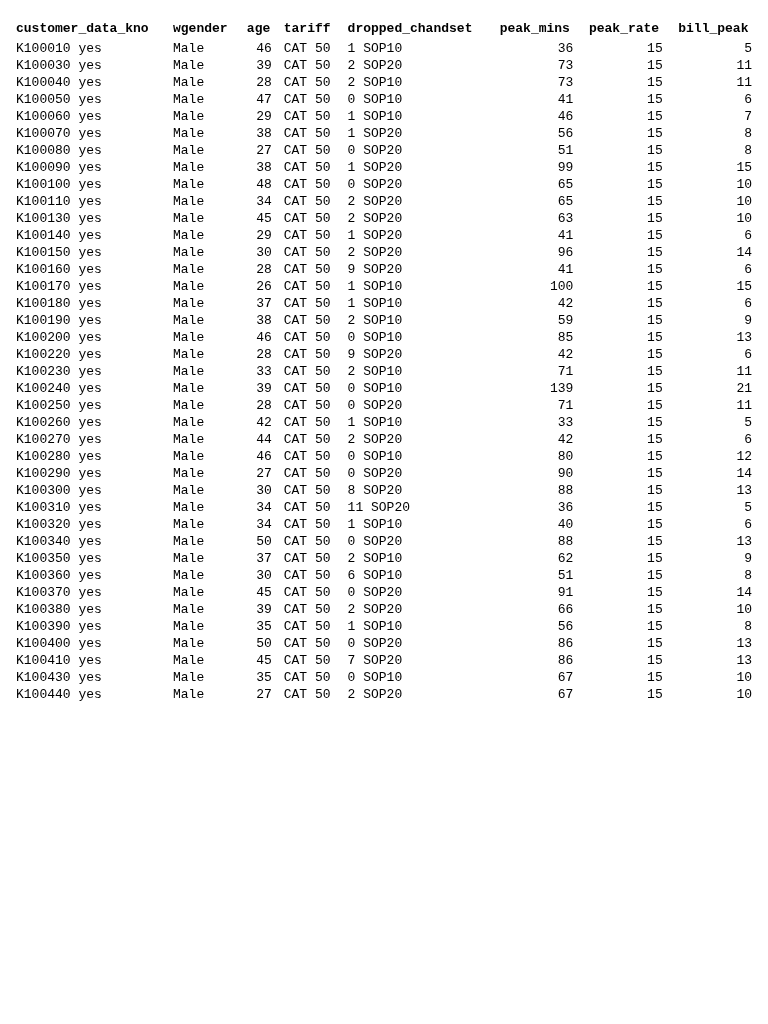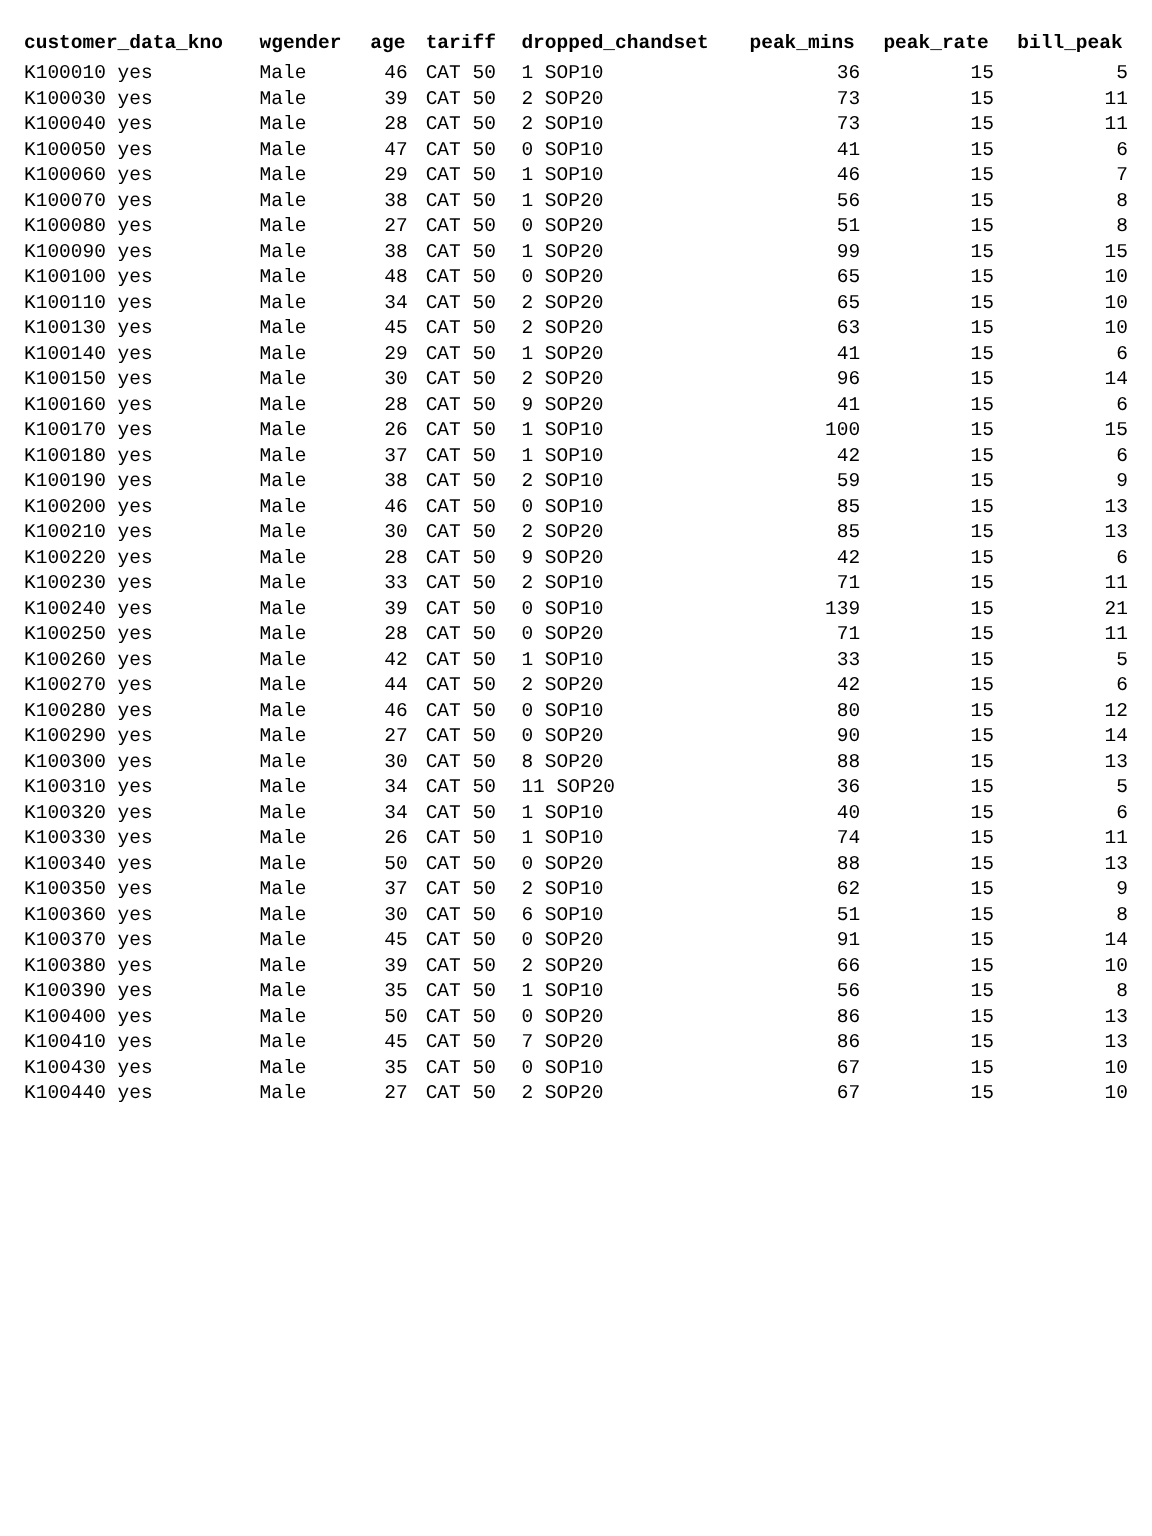--- a/index.html
+++ b/index.html
@@ -221,30 +221,20 @@
         <td>K100200  yes</td>
         <td>Male</td>
         <td class="num">46</td>
         <td>CAT 50</td>
         <td>0 SOP10</td>
         <td class="num">85</td>
         <td class="num">15</td>
         <td class="num">13</td>
       </tr>
       <tr>
-        <td>K100210  yes</td>
-        <td>Male</td>
-        <td class="num">30</td>
-        <td>CAT 50</td>
-        <td>2 SOP20</td>
-        <td class="num">85</td>
-        <td class="num">15</td>
-        <td class="num">13</td>
-      </tr>
-      <tr>
         <td>K100220  yes</td>
         <td>Male</td>
         <td class="num">28</td>
         <td>CAT 50</td>
         <td>9 SOP20</td>
         <td class="num">42</td>
         <td class="num">15</td>
         <td class="num">6</td>
       </tr>
       <tr>
@@ -339,30 +329,20 @@
       </tr>
       <tr>
         <td>K100320  yes</td>
         <td>Male</td>
         <td class="num">34</td>
         <td>CAT 50</td>
         <td>1 SOP10</td>
         <td class="num">40</td>
         <td class="num">15</td>
         <td class="num">6</td>
-      </tr>
-      <tr>
-        <td>K100330  yes</td>
-        <td>Male</td>
-        <td class="num">26</td>
-        <td>CAT 50</td>
-        <td>1 SOP10</td>
-        <td class="num">74</td>
-        <td class="num">15</td>
-        <td class="num">11</td>
       </tr>
       <tr>
         <td>K100340  yes</td>
         <td>Male</td>
         <td class="num">50</td>
         <td>CAT 50</td>
         <td>0 SOP20</td>
         <td class="num">88</td>
         <td class="num">15</td>
         <td class="num">13</td>

